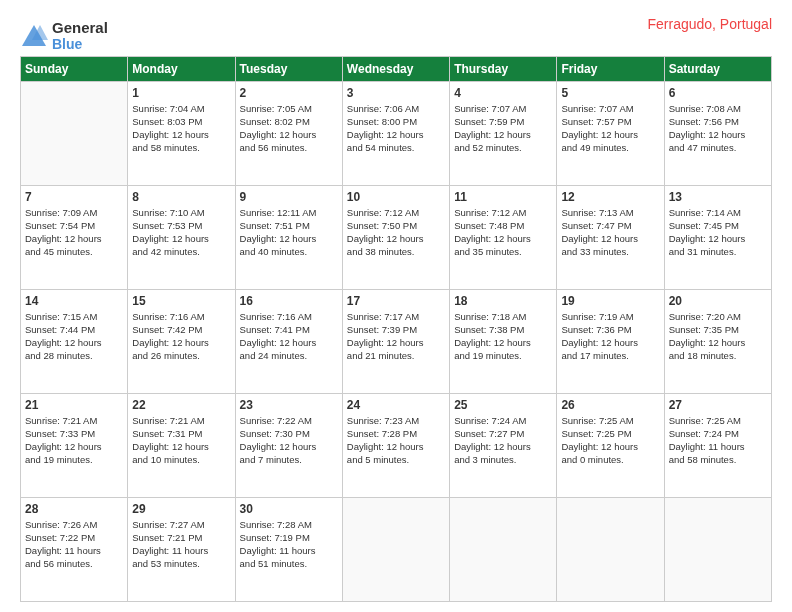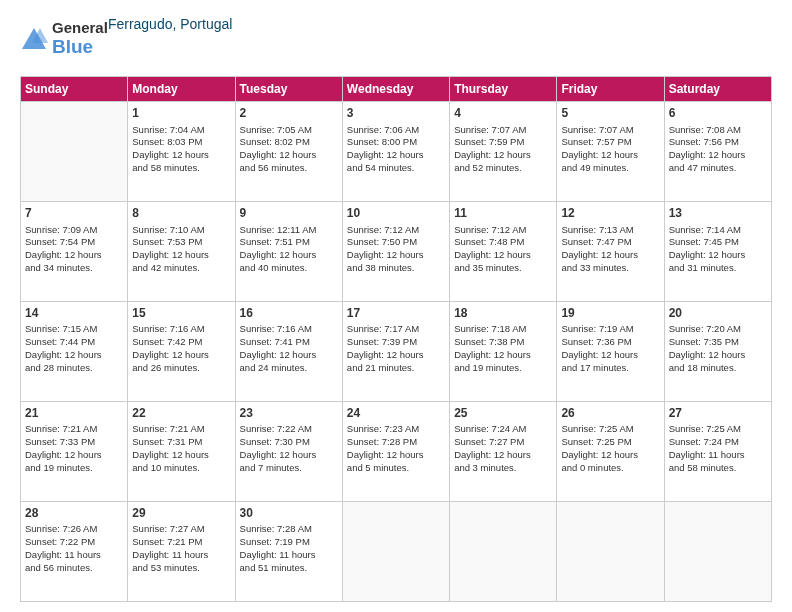--- a/index.html
+++ b/index.html
@@ -12,70 +12,71 @@
     }
     .page {
       width: 792px;
       height: 612px;
       padding: 16px 20px 10px 20px;
       display: flex;
       flex-direction: column;
     }
     .header {
       display: flex;
+      justify-content: space-between;
       align-items: flex-start;
-      margin-bottom: 19px;
+      margin-bottom: 4px;
     }
     .logo {
       display: flex;
       align-items: center;
       margin-top: 4px;
     }
     .logo-text {
       display: flex;
       flex-direction: column;
       line-height: 1.1;
     }
     .logo-general {
       font-size: 15px;
       font-weight: bold;
       color: #333;
     }
     .logo-blue {
-      font-size: 19px;
+      font-size: 14px;
       font-weight: bold;
       color: #4a90d9;
     }
     .logo-icon {
       width: 28px;
       height: 28px;
       margin-right: 4px;
     }
     .title-block {
       text-align: right;
     }
     .month-title {
       font-size: 32px;
       font-weight: bold;
       color: #333;
       line-height: 1.1;
     }
     .subtitle {
       font-size: 14px;
-      color: #0c4a6e;
+      color: #ef4444;
     }
     .calendar {
       flex: 1;
       border: 1px solid #ccc;
       border-collapse: collapse;
       width: 100%;
       table-layout: fixed;
     }
     .calendar thead tr th {
-      background: #be185d;
+      background: #15803d;
       color: #fff;
       font-size: 12px;
       font-weight: bold;
       padding: 5px 4px;
       border: 1px solid #ccc;
       text-align: left;
       margin-top: 33px;
     }
     .calendar tbody tr td {
       border: 1px solid #ccc;
@@ -176,21 +177,21 @@
             <div>Daylight: 12 hours</div>
             <div>and 47 minutes.</div>
           </td>
         </tr>
         <tr>
           <td>
             <span class="day-num">7</span>
             <div>Sunrise: 7:09 AM</div>
             <div>Sunset: 7:54 PM</div>
             <div>Daylight: 12 hours</div>
-            <div>and 34 minutes.</div>
+            <div>and 45 minutes.</div>
           </td>
           <td>
             <span class="day-num">8</span>
             <div>Sunrise: 7:10 AM</div>
             <div>Sunset: 7:53 PM</div>
             <div>Daylight: 12 hours</div>
             <div>and 42 minutes.</div>
           </td>
           <td>
             <span class="day-num">9</span>

